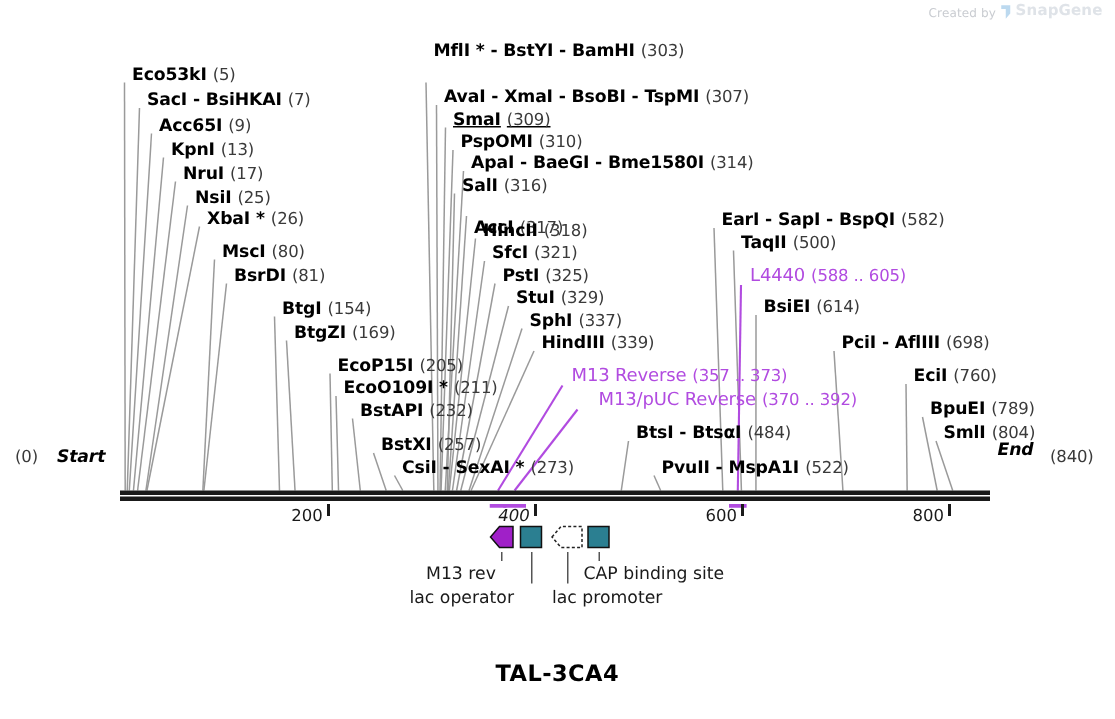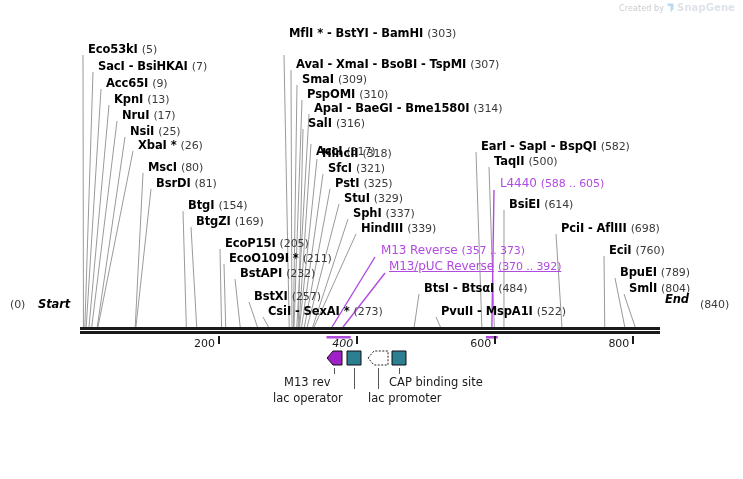--- a/index.html
+++ b/index.html
@@ -208,42 +208,42 @@
       <div class="lbl" style="left: 156px; top: 176px;"><span>BsrDI</span><span class="pos">(81)</span></div>
       <div class="lbl" style="left: 188px; top: 198px;"><span>BtgI</span><span class="pos">(154)</span></div>
       <div class="lbl" style="left: 196px; top: 214px;"><span>BtgZI</span><span class="pos">(169)</span></div>
       <div class="lbl" style="left: 225px; top: 236px;"><span>EcoP15I</span><span class="pos">(205)</span></div>
       <div class="lbl" style="left: 229px; top: 251px;"><span>EcoO109I *</span><span class="pos">(211)</span></div>
       <div class="lbl" style="left: 240px; top: 266px;"><span>BstAPI</span><span class="pos">(232)</span></div>
       <div class="lbl" style="left: 254px; top: 289px;"><span>BstXI</span><span class="pos">(257)</span></div>
       <div class="lbl" style="left: 268px; top: 304px;"><span>CsiI  -  SexAI *</span><span class="pos">(273)</span></div>
       <div class="lbl" style="left: 289px; top: 26px;"><span>MflI *  -  BstYI  -  BamHI</span><span class="pos">(303)</span></div>
       <div class="lbl" style="left: 296px; top: 57px;"><span>AvaI  -  XmaI  -  BsoBI  -  TspMI</span><span class="pos">(307)</span></div>
-      <div class="lbl" style="left: 302px; top: 72px;"><span>SmaI</span><span class="pos">(309)</span></div>
+      <div class="lbl" style="left: 302px; top: 72px; text-decoration: underline;"><span>SmaI</span><span class="pos">(309)</span></div>
       <div class="lbl" style="left: 307px; top: 87px;"><span>PspOMI</span><span class="pos">(310)</span></div>
       <div class="lbl" style="left: 314px; top: 101px;"><span>ApaI  -  BaeGI  -  Bme1580I</span><span class="pos">(314)</span></div>
       <div class="lbl" style="left: 308px; top: 116px;"><span>SalI</span><span class="pos">(316)</span></div>
       <div class="lbl" style="left: 316px; top: 144px;"><span>AccI</span><span class="pos">(317)</span></div>
       <div class="lbl" style="left: 322px; top: 146px;"><span>HincII</span><span class="pos">(318)</span></div>
       <div class="lbl" style="left: 328px; top: 161px;"><span>SfcI</span><span class="pos">(321)</span></div>
       <div class="lbl" style="left: 335px; top: 176px;"><span>PstI</span><span class="pos">(325)</span></div>
       <div class="lbl" style="left: 344px; top: 191px;"><span>StuI</span><span class="pos">(329)</span></div>
       <div class="lbl" style="left: 353px; top: 206px;"><span>SphI</span><span class="pos">(337)</span></div>
       <div class="lbl" style="left: 361px; top: 221px;"><span>HindIII</span><span class="pos">(339)</span></div>
       <div class="lbl" style="left: 424px; top: 281px;"><span>BtsI  -  BtsαI</span><span class="pos">(484)</span></div>
       <div class="lbl" style="left: 441px; top: 304px;"><span>PvuII  -  MspA1I</span><span class="pos">(522)</span></div>
       <div class="lbl" style="left: 481px; top: 139px;"><span>EarI  -  SapI  -  BspQI</span><span class="pos">(582)</span></div>
       <div class="lbl" style="left: 494px; top: 154px;"><span>TaqII</span><span class="pos">(500)</span></div>
       <div class="lbl" style="left: 509px; top: 197px;"><span>BsiEI</span><span class="pos">(614)</span></div>
       <div class="lbl" style="left: 561px; top: 221px;"><span>PciI  -  AflIII</span><span class="pos">(698)</span></div>
       <div class="lbl" style="left: 609px; top: 243px;"><span>EciI</span><span class="pos">(760)</span></div>
       <div class="lbl" style="left: 620px; top: 265px;"><span>BpuEI</span><span class="pos">(789)</span></div>
       <div class="lbl" style="left: 629px; top: 281px;"><span>SmlI</span><span class="pos">(804)</span></div>
       <div class="lbl feat" style="left: 381px; top: 243px;"><span>M13 Reverse</span><span class="pos">(357 .. 373)</span></div>
-      <div class="lbl feat" style="left: 389px; top: 259px; text-decoration: underline;"><span>M13/pUC Reverse</span><span class="pos">(370 .. 392)</span></div>
+      <div class="lbl feat" style="left: 399px; top: 259px;"><span>M13/pUC Reverse</span><span class="pos">(370 .. 392)</span></div>
       <div class="lbl feat" style="left: 500px; top: 176px;"><span>L4440</span><span class="pos">(588 .. 605)</span></div>
     </div>
 
   <div class="lbl termpre" style="left:10px; top:298px;">(0)</div>
   <div class="lbl term" style="left:38px; top:297px;">Start</div>
   <div class="lbl term" style="left:665px; top:292px;">End</div>
   <div class="lbl termpre" style="left:700px; top:298px;">(840)</div>
 
   <div class="axis-bar"></div>
   <div class="axis-bar2"></div>
@@ -276,13 +276,14 @@
       <div class="featlbl" style="left: 284px; top: 375px;">M13 rev</div>
       <div class="featline" style="left: 334px; top: 368px; height: 6px;"></div>
       <div class="featlbl" style="left: 273px; top: 391px;">lac operator</div>
       <div class="featline" style="left: 354px; top: 368px; height: 21px;"></div>
       <div class="featlbl" style="left: 368px; top: 391px;">lac promoter</div>
       <div class="featline" style="left: 378px; top: 368px; height: 21px;"></div>
       <div class="featlbl" style="left: 389px; top: 375px;">CAP binding site</div>
       <div class="featline" style="left: 399px; top: 368px; height: 6px;"></div>
     </div>
 
+  <div class="title">TAL-3CA4</div>
 </div>
 
 </body></html>

